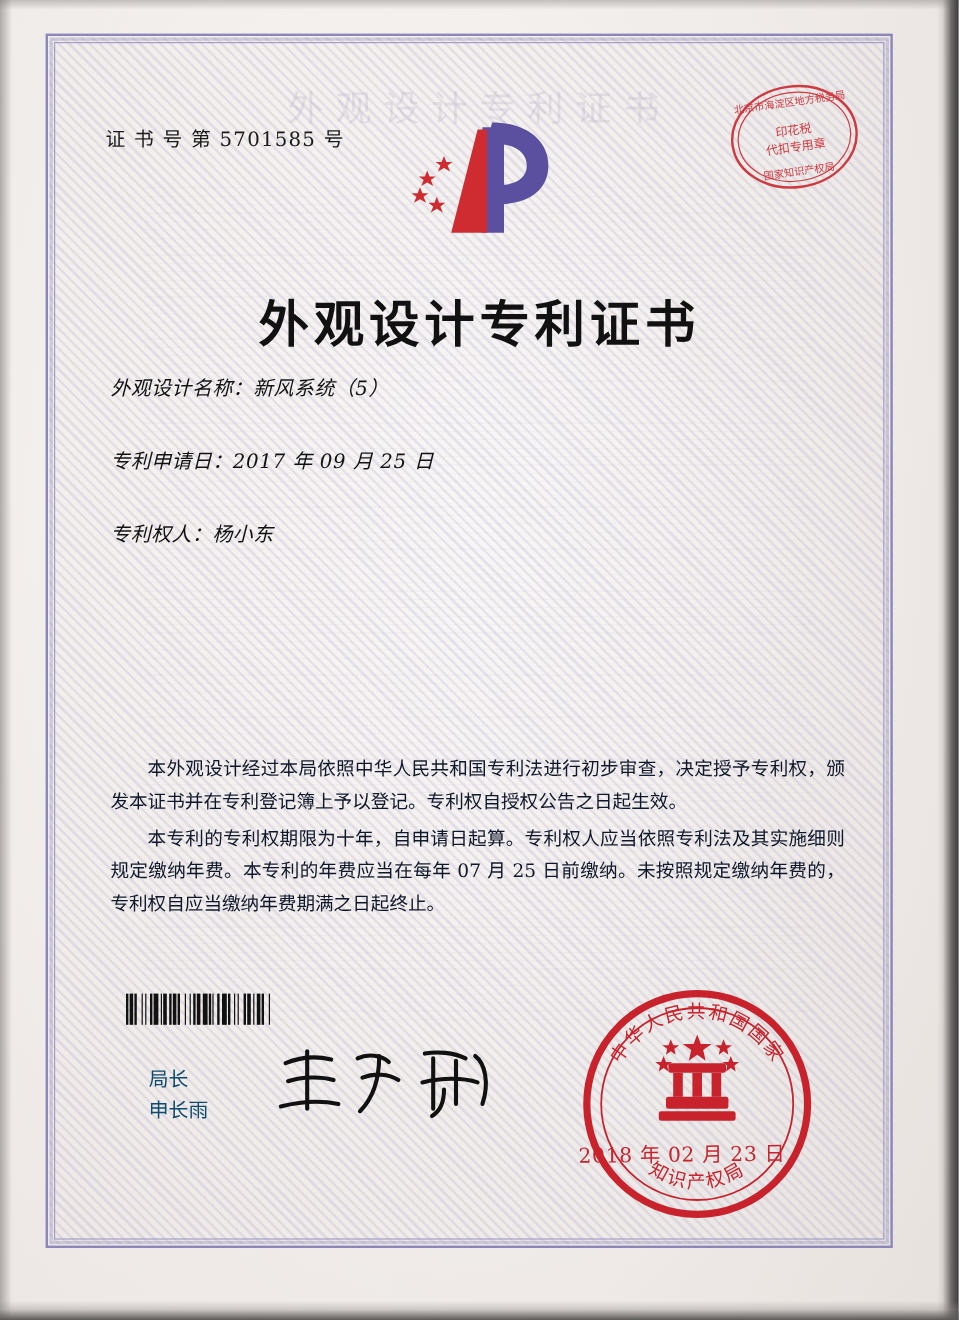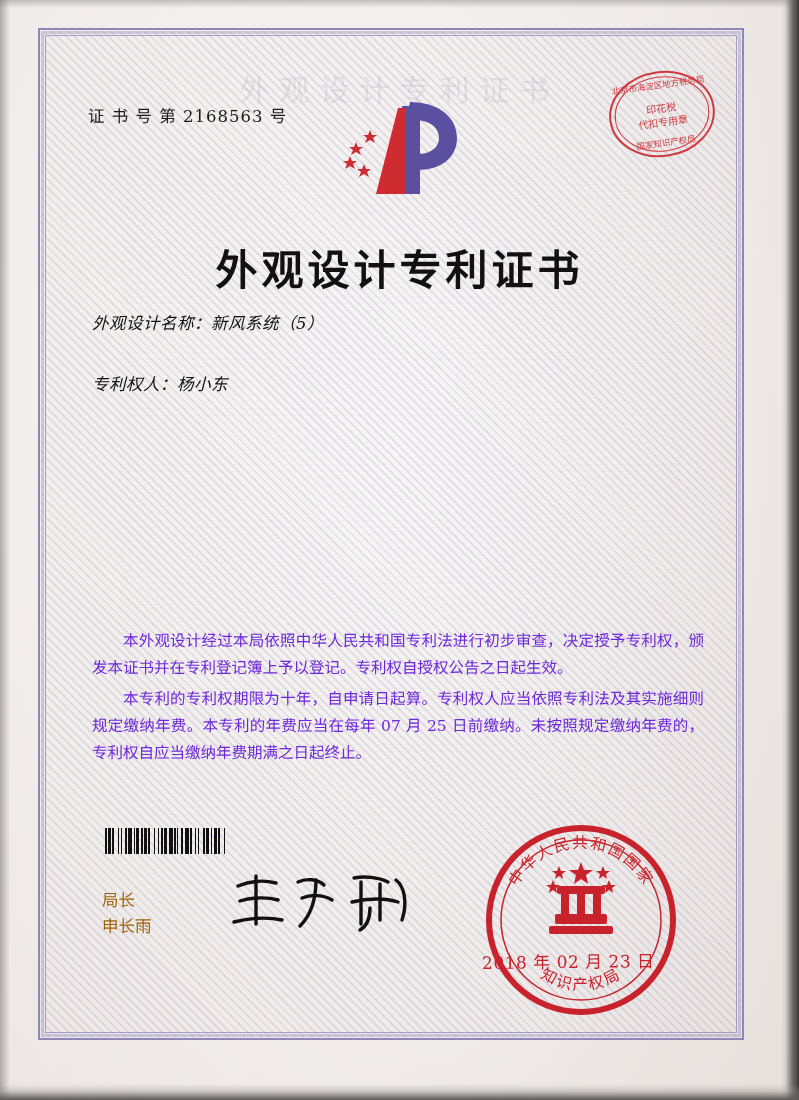--- a/index.html
+++ b/index.html
@@ -184,21 +184,21 @@
 
   
   .body-text {
     position: absolute;
     left: 92px;
     top: 628px;
     width: 612px;
     font-family: "DejaVu Serif", "Liberation Serif", serif;
     font-size: 15.5px;
     line-height: 27px;
-    color: #6d28d9;
+    color: #0f172a;
     text-align: justify;
   }
   .body-text p {
     margin: 0 0 4px 0;
     text-indent: 2em;
   }
 
   
   .barcode {
     position: absolute;
@@ -210,26 +210,26 @@
   .barcode i {
     display: inline-block;
     background: #111;
     height: 100%;
     vertical-align: top;
   }
 
   
   .sig-labels {
     position: absolute;
-    left: 102px;
+    left: 124px;
     top: 888px;
-    font-family: Liberation Serif, serif;
+    font-family: Liberation Mono, monospace;
     font-size: 16.5px;
     line-height: 26px;
-    color: #a16207;
+    color: #0c4a6e;
   }
   .sig-hand {
     position: absolute;
     left: 228px;
     top: 868px;
     width: 190px;
     height: 70px;
   }
 
   
@@ -270,21 +270,21 @@
 <div class="page">
   <div class="paper-tone"></div>
 
   <div class="frame-guilloche"></div>
   <div class="frame-outer"></div>
   <div class="frame-inner"></div>
 
   <div class="watermark-top">外观设计专利证书</div>
   <div class="watermark-block"></div>
 
-  <div class="cert-no">证 书 号 第 2168563 号</div>
+  <div class="cert-no">证 书 号 第 5701585 号</div>
 
   <div class="logo">
     <svg viewBox="0 0 128 104" width="128" height="104" aria-hidden="true">
 
       <path d="M74 6 C101 6 121 20 121 42 C121 63 103 74 82 74 L76 74 L76 58 L82 58 C94 58 103 52 103 42 C103 31 93 24 78 24 L70 24 Z" fill="#5b4fa0"></path>
 
       <path d="M66 10 L84 10 L84 98 L66 98 Z" fill="#5b4fa0"></path>
 
       <path d="M62 12 L70 12 L70 98 L40 98 Z" fill="#cf2c32"></path>
 
@@ -310,20 +310,23 @@
         <text x="62" y="84" font-size="8.5" text-anchor="middle">国家知识产权局</text>
       </g>
     </svg>
   </div>
 
   <h1 class="main-title">外观设计专利证书</h1>
 
   <div class="fields">
     <div class="field-row">
       <span class="label">外观设计名称：</span><span class="value">新风系统（5）</span>
+    </div>
+    <div class="field-row">
+      <span class="label">专利申请日：</span><span class="value">2017 年 09 月 25 日</span>
     </div>
     <div class="field-row">
       <span class="label">专利权人：</span><span class="value">杨小东</span>
     </div>
   </div>
 
   <div class="body-text">
     <p>本外观设计经过本局依照中华人民共和国专利法进行初步审查，决定授予专利权，颁发本证书并在专利登记簿上予以登记。专利权自授权公告之日起生效。</p>
     <p>本专利的专利权期限为十年，自申请日起算。专利权人应当依照专利法及其实施细则规定缴纳年费。本专利的年费应当在每年 07 月 25 日前缴纳。未按照规定缴纳年费的，专利权自应当缴纳年费期满之日起终止。</p>
   </div>

